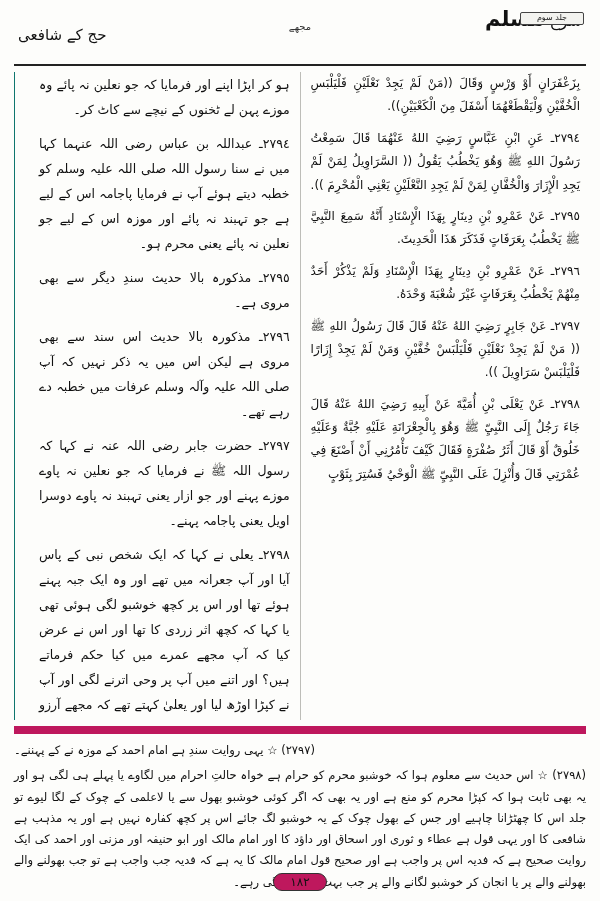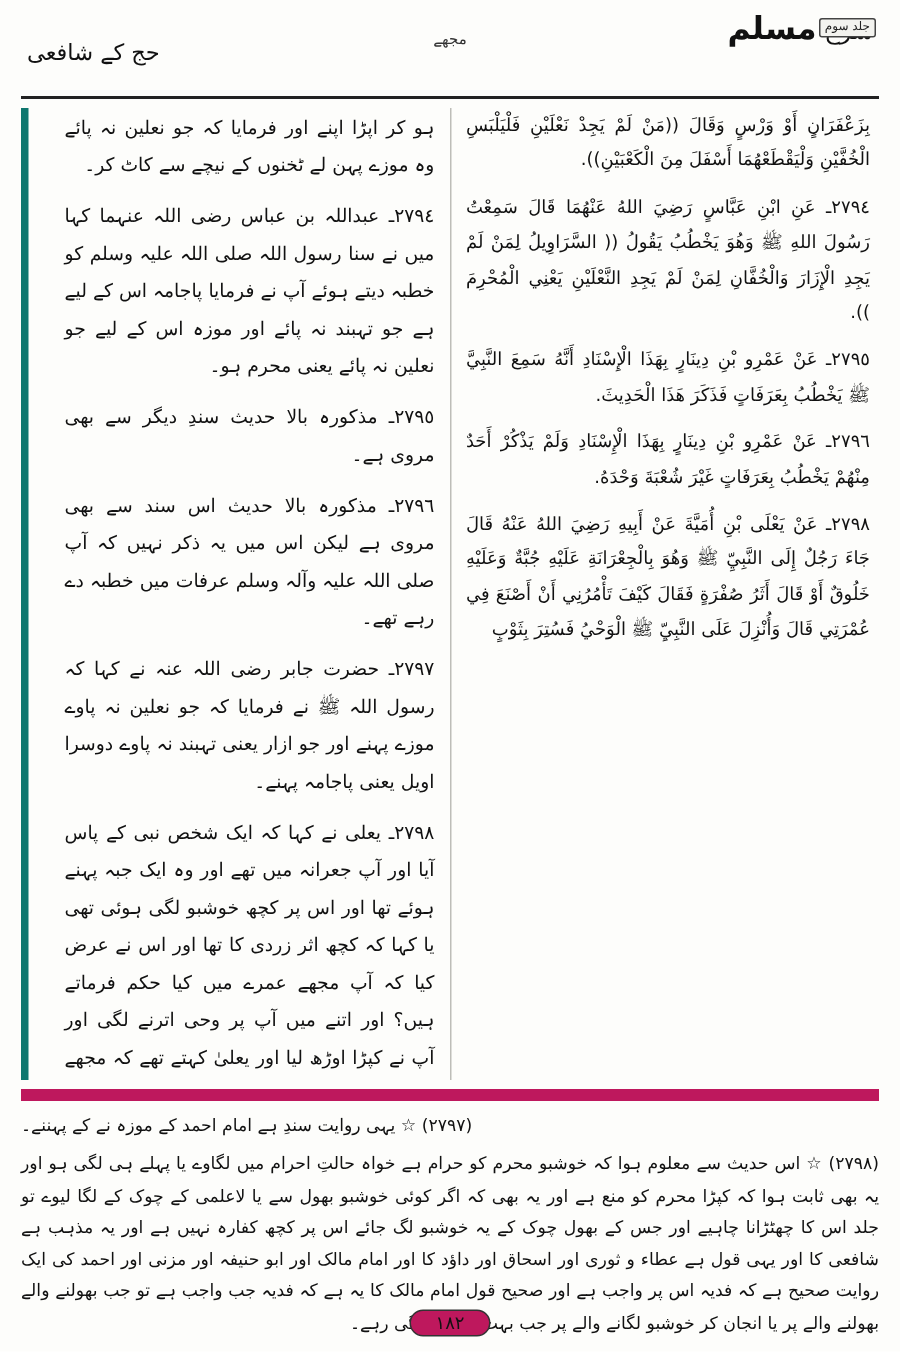--- a/index.html
+++ b/index.html
@@ -45,21 +45,21 @@
     color: #111;
     direction: rtl;
   }
   .vol-badge {
     position: absolute;
     top: 4px;
     right: 2px;
     font-size: 8px;
     border: 1px solid #444;
     border-radius: 2px;
-    padding: 1px 3px;
+    padding: 1px 16px;
     background: #f3f3ef;
     color: #222;
   }
   .ornament {
     position: absolute;
     left: 50%;
     transform: translateX(-50%);
     top: 2px;
     width: 66px;
     height: 34px;
@@ -94,21 +94,21 @@
     width: 50%;
     padding: 0 6px 0 8px;
     direction: rtl;
     text-align: justify;
   }
   .col-urdu {
     width: 50%;
     padding: 0 8px 0 24px;
     direction: rtl;
     text-align: justify;
-    border-left: 5px solid #0f766e;
+    border-left: 1px solid #0f766e;
   }
   .divider {
     width: 1px;
     background: #bdbdb8;
     margin: 0 2px;
   }
 
   .ar-para {
     font-family: "DejaVu Sans", sans-serif;
     font-size: 12px;
@@ -181,20 +181,21 @@
     <div class="header-left">حج کے شافعی</div>
   </div>
 
   <div class="columns">
 
     <div class="col col-arabic">
       <p class="ar-para">بِزَعْفَرَانٍ أَوْ وَرْسٍ وَقَالَ ((مَنْ لَمْ يَجِدْ نَعْلَيْنِ فَلْيَلْبَسِ الْخُفَّيْنِ وَلْيَقْطَعْهُمَا أَسْفَلَ مِنَ الْكَعْبَيْنِ)).</p>
       <p class="ar-para">٢٧٩٤ـ عَنِ ابْنِ عَبَّاسٍ رَضِيَ اللهُ عَنْهُمَا قَالَ سَمِعْتُ رَسُولَ اللهِ ﷺ وَهُوَ يَخْطُبُ يَقُولُ (( السَّرَاوِيلُ لِمَنْ لَمْ يَجِدِ الْإِزَارَ وَالْخُفَّانِ لِمَنْ لَمْ يَجِدِ النَّعْلَيْنِ يَعْنِي الْمُحْرِمَ )).</p>
       <p class="ar-para">٢٧٩٥ـ عَنْ عَمْرِو بْنِ دِينَارٍ بِهَذَا الْإِسْنَادِ أَنَّهُ سَمِعَ النَّبِيَّ ﷺ يَخْطُبُ بِعَرَفَاتٍ فَذَكَرَ هَذَا الْحَدِيثَ.</p>
       <p class="ar-para">٢٧٩٦ـ عَنْ عَمْرِو بْنِ دِينَارٍ بِهَذَا الْإِسْنَادِ وَلَمْ يَذْكُرْ أَحَدٌ مِنْهُمْ يَخْطُبُ بِعَرَفَاتٍ غَيْرَ شُعْبَةَ وَحْدَهُ.</p>
+      <p class="ar-para">٢٧٩٧ـ عَنْ جَابِرٍ رَضِيَ اللهُ عَنْهُ قَالَ قَالَ رَسُولُ اللهِ ﷺ (( مَنْ لَمْ يَجِدْ نَعْلَيْنِ فَلْيَلْبَسْ خُفَّيْنِ وَمَنْ لَمْ يَجِدْ إِزَارًا فَلْيَلْبَسْ سَرَاوِيلَ )).</p>
       <p class="ar-para">٢٧٩٨ـ عَنْ يَعْلَى بْنِ أُمَيَّةَ عَنْ أَبِيهِ رَضِيَ اللهُ عَنْهُ قَالَ جَاءَ رَجُلٌ إِلَى النَّبِيِّ ﷺ وَهُوَ بِالْجِعْرَانَةِ عَلَيْهِ جُبَّةٌ وَعَلَيْهِ خَلُوقٌ أَوْ قَالَ أَثَرُ صُفْرَةٍ فَقَالَ كَيْفَ تَأْمُرُنِي أَنْ أَصْنَعَ فِي عُمْرَتِي قَالَ وَأُنْزِلَ عَلَى النَّبِيِّ ﷺ الْوَحْيُ فَسُتِرَ بِثَوْبٍ</p>
     </div>
 
     <div class="divider"></div>
 
     <div class="col col-urdu">
       <p class="ur-para">ہو کر اپڑا اپنے اور فرمایا کہ جو نعلین نہ پائے وہ موزے پہن لے ٹخنوں کے نیچے سے کاٹ کر۔</p>
       <p class="ur-para">٢٧٩٤ـ عبداللہ بن عباس رضی اللہ عنہما کہا میں نے سنا رسول اللہ صلی اللہ علیہ وسلم کو خطبہ دیتے ہوئے آپ نے فرمایا پاجامہ اس کے لیے ہے جو تہبند نہ پائے اور موزہ اس کے لیے جو نعلین نہ پائے یعنی محرم ہو۔</p>
       <p class="ur-para">٢٧٩٥ـ مذکورہ بالا حدیث سندِ دیگر سے بھی مروی ہے۔</p>
       <p class="ur-para">٢٧٩٦ـ مذکورہ بالا حدیث اس سند سے بھی مروی ہے لیکن اس میں یہ ذکر نہیں کہ آپ صلی اللہ علیہ وآلہ وسلم عرفات میں خطبہ دے رہے تھے۔</p>

